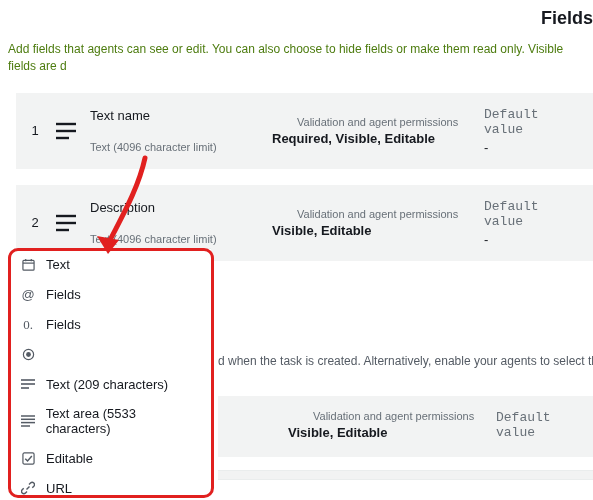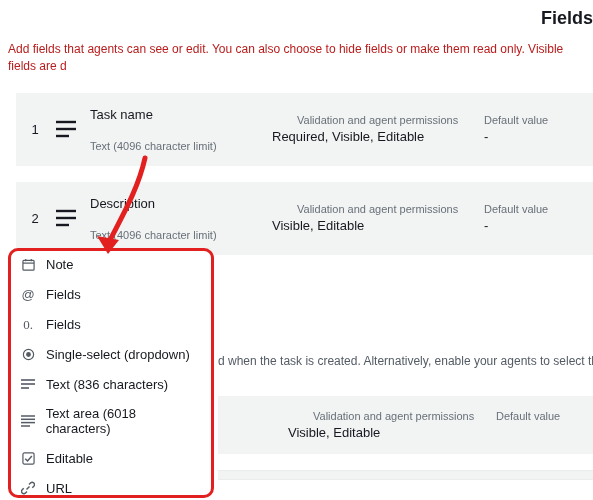--- a/index.html
+++ b/index.html
@@ -16,21 +16,21 @@
   }
   .section-title {
     font-size: 18px;
     font-weight: 600;
     margin-bottom: 12px;
     padding-left: 2px;
     text-align: right;
   }
   .section-desc {
     font-size: 12px;
-    color: #b91c1c;
+    color: #4d7c0f;
     line-height: 1.4;
     padding-left: 2px;
     margin-bottom: 18px;
   }
   .field-row {
     background: #f2f3f3;
     display: flex;
     align-items: center;
     padding: 14px 12px;
     margin: 0 0 16px 10px;
@@ -44,23 +44,23 @@
   }
   .field-icon {
     width: 24px; height: 24px;
     display: flex; align-items: center; justify-content: center;
   }
   .field-name-block { flex: 0 0 170px; }
   .field-name { font-size: 13px; color: #16191f; }
   .field-type { font-size: 11px; color: #687078; margin-top: 18px; }
   .validation-block { flex: 0 0 200px; }
   .val-label { font-size: 11px; color: #687078; margin-bottom: 3px; margin-left: 25px; }
-  .val-value { font-size: 13px; color: #16191f; font-weight: 400; }
+  .val-value { font-size: 13px; color: #16191f; font-weight: 700; }
   .default-block { flex: 0 0 80px; }
-  .def-label { font-size: 11px; color: #687078; margin-bottom: 3px; }
+  .def-label { font-size: 13px; color: #687078; margin-bottom: 3px; font-family: Liberation Mono, monospace; }
   .def-value { font-size: 13px; color: #16191f; }
   
   .add-field-btn {
     display: inline-flex;
     align-items: center;
     gap: 6px;
     border: 1px solid #0073bb;
     color: #0073bb;
     background: #fff;
     font-size: 13px;
@@ -167,21 +167,21 @@
   <div class="field-icon">
     <svg width="22" height="18" viewBox="0 0 22 18">
         <g stroke="#16191f" stroke-width="2.4">
           <line x1="1" y1="2" x2="21" y2="2"></line>
           <line x1="1" y1="9" x2="21" y2="9"></line>
           <line x1="1" y1="16" x2="14" y2="16"></line>
         </g>
       </svg>
   </div>
   <div class="field-name-block">
-    <div class="field-name">Task name</div>
+    <div class="field-name">Text name</div>
     <div class="field-type">Text (4096 character limit)</div>
   </div>
   <div class="validation-block">
     <div class="val-label">Validation and agent permissions</div>
     <div class="val-value">Required, Visible, Editable</div>
   </div>
   <div class="default-block">
     <div class="def-label">Default value</div>
     <div class="def-value">-</div>
   </div>
@@ -223,63 +223,62 @@
 <div class="dropdown-panel">
   <div class="dd-item">
     <span class="dd-icon">
       <svg width="13" height="13" viewBox="0 0 14 14">
           <rect x="1" y="2.5" width="12" height="10.5" rx="1" fill="none" stroke="#545b64" stroke-width="1.3"></rect>
           <line x1="1" y1="5.5" x2="13" y2="5.5" stroke="#545b64" stroke-width="1.3"></line>
           <line x1="4" y1="1" x2="4" y2="3.5" stroke="#545b64" stroke-width="1.3"></line>
           <line x1="10" y1="1" x2="10" y2="3.5" stroke="#545b64" stroke-width="1.3"></line>
         </svg>
     </span>
-    <span>Note</span>
+    <span>Text</span>
   </div>
   <div class="dd-item">
     <span class="dd-icon">@</span>
     <span>Fields</span>
   </div>
   <div class="dd-item">
     <span class="dd-icon" style="font-family:Georgia,serif;line-height:1;">0.</span>
     <span>Fields</span>
   </div>
   <div class="dd-item">
     <span class="dd-icon">
       <svg width="13" height="13" viewBox="0 0 14 14">
           <circle cx="7" cy="7" r="5.5" fill="none" stroke="#545b64" stroke-width="1.3"></circle>
           <circle cx="7" cy="7" r="2.6" fill="#545b64"></circle>
         </svg>
     </span>
-    <span>Single-select (dropdown)</span>
   </div>
   <div class="dd-item">
     <span class="dd-icon">
       <svg width="14" height="10" viewBox="0 0 14 10">
           <g stroke="#545b64" stroke-width="1.6">
             <line x1="0" y1="1" x2="14" y2="1"></line>
             <line x1="0" y1="5" x2="14" y2="5"></line>
             <line x1="0" y1="9" x2="8" y2="9"></line>
           </g>
         </svg>
     </span>
-    <span>Text (836 characters)</span>
+    <span>Text (209 characters)</span>
   </div>
   <div class="dd-item">
     <span class="dd-icon">
       <svg width="14" height="12" viewBox="0 0 14 12">
           <g stroke="#545b64" stroke-width="1.5">
             <line x1="0" y1="1" x2="14" y2="1"></line>
             <line x1="0" y1="4.3" x2="14" y2="4.3"></line>
             <line x1="0" y1="7.6" x2="14" y2="7.6"></line>
             <line x1="0" y1="11" x2="9" y2="11"></line>
           </g>
         </svg>
     </span>
-    <span>Text area (6018 characters)</span>
+    <span>Text area (5533 characters)</span>
   </div>
   <div class="dd-item">
     <span class="dd-icon">
       <svg width="13" height="13" viewBox="0 0 14 14">
           <rect x="1" y="1" width="12" height="12" rx="1.5" fill="none" stroke="#545b64" stroke-width="1.3"></rect>
           <polyline points="3.5,7.2 6,9.6 10.6,4.4" fill="none" stroke="#545b64" stroke-width="1.6"></polyline>
         </svg>
     </span>
     <span>Editable</span>
   </div>

